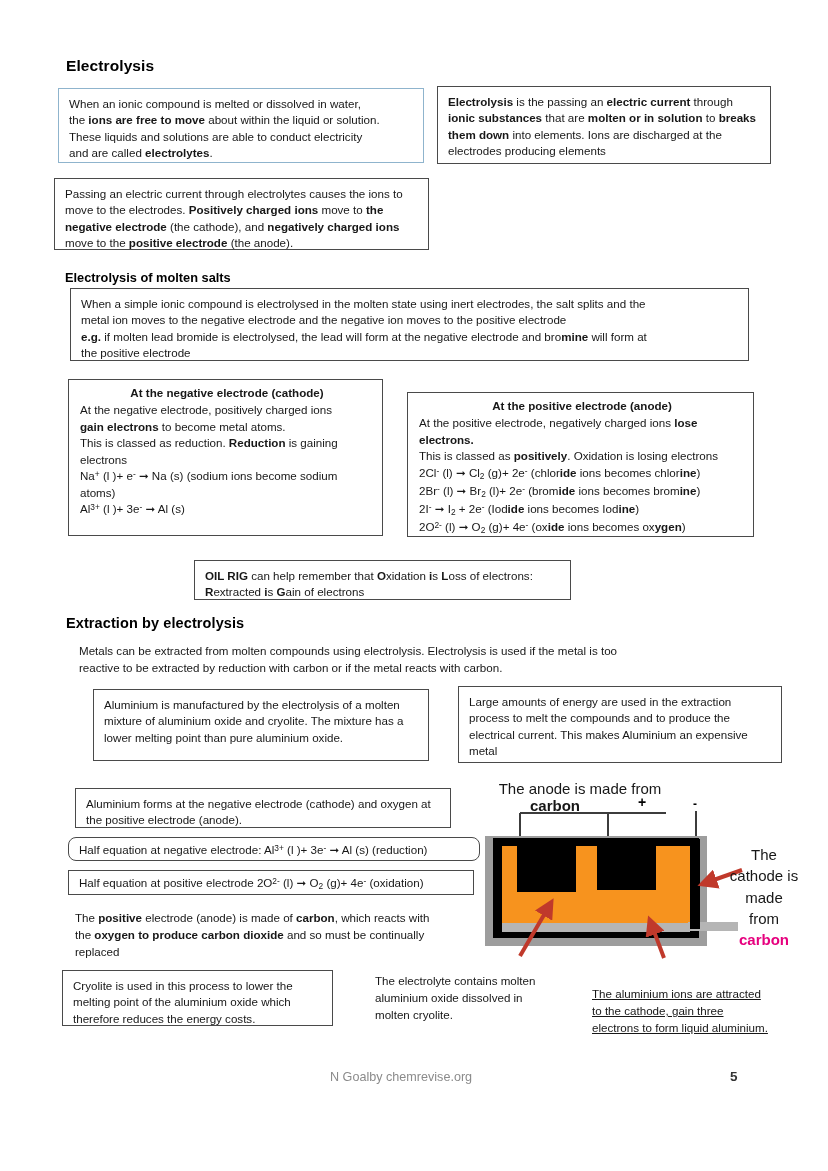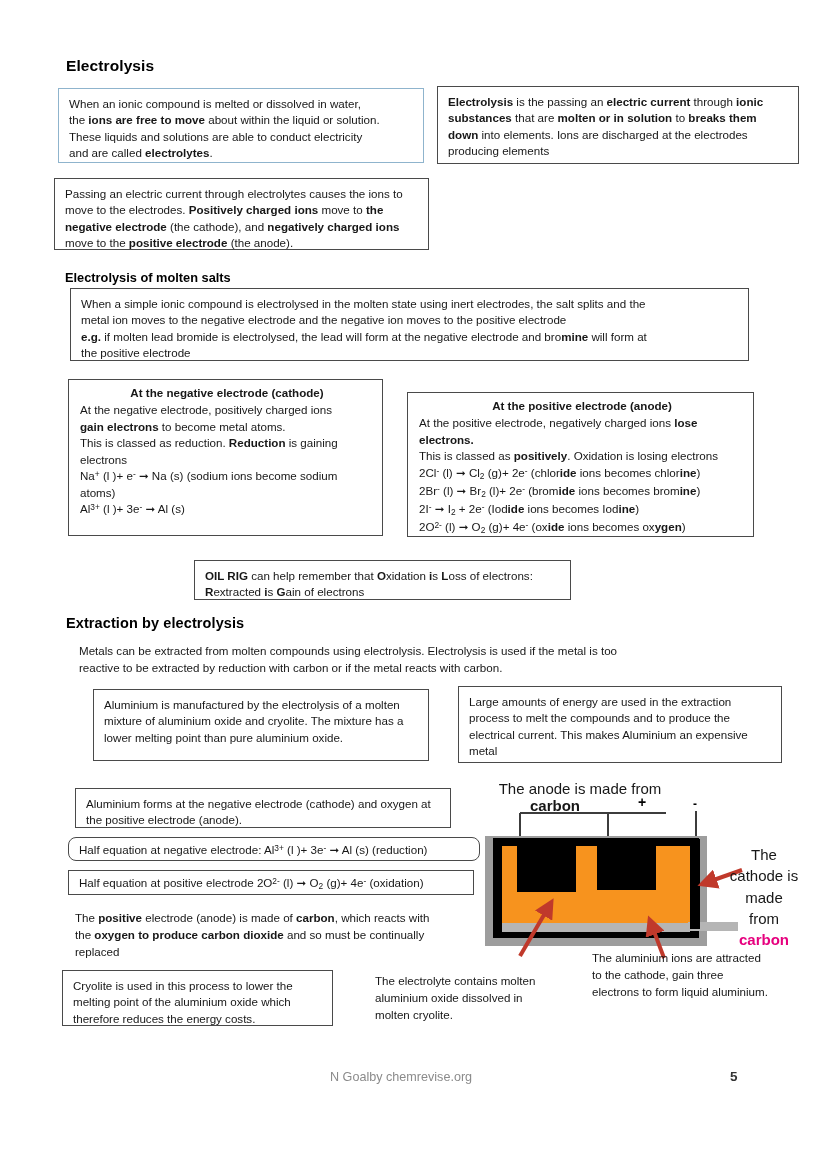--- a/index.html
+++ b/index.html
@@ -91,21 +91,21 @@
 
   <div class="abs h1" style="left:66px; top:57px;">Electrolysis</div>
 
   <div class="abs box blue pad" style="left:58px; top:88px; width:366px; height:75px;">
     <div><span>When an ionic compound is melted or dissolved in water,</span></div>
     <div><span>the </span><b>ions are free to move</b><span> about within the liquid or solution.</span></div>
     <div><span>These liquids and solutions are able to conduct electricity</span></div>
     <div><span>and are called </span><b>electrolytes</b><span>.</span></div>
   </div>
 
-  <div class="abs box pad" style="left:437px; top:86px; width:362px; height:78px;">
+  <div class="abs box pad" style="left:437px; top:86px; width:334px; height:78px;">
     <b>Electrolysis</b><span> is the passing an </span><b>electric current</b><span> through </span><b>ionic substances</b><span> that are </span><b>molten or in solution</b><span> to </span><b>breaks them down</b><span> into elements. Ions are discharged at the electrodes producing elements</span>
   </div>
 
   <div class="abs box pad" style="left:54px; top:178px; width:375px; height:72px;">
     <span>Passing an electric current through electrolytes causes the ions to move to the electrodes. </span><b>Positively charged ions</b><span> move to </span><b>the negative electrode</b><span> (the cathode), and </span><b>negatively charged ions</b><span> move to the </span><b>positive electrode</b><span> (the anode).</span>
   </div>
 
   <div class="abs h2" style="left:65px; top:270px;">Electrolysis of molten salts</div>
 
   <div class="abs box pad" style="left:70px; top:288px; width:679px; height:73px;">
@@ -226,18 +226,18 @@
       <div>The</div>
       <div>cathode is</div>
       <div>made</div>
       <div>from</div>
       <div class="lbl-carbon">carbon</div>
     </div>
   </div>
 
   <div class="abs plain" style="left:375px; top:973px; width:185px;">The electrolyte contains molten aluminium oxide dissolved in molten cryolite.</div>
 
-  <div class="abs plain" style="left:592px; top:950px; width:180px;">The aluminium ions are attracted to the cathode, gain three electrons to form liquid aluminium.</div>
+  <div class="abs plain" style="left:592px; top:986px; width:180px;text-decoration:underline;">The aluminium ions are attracted to the cathode, gain three electrons to form liquid aluminium.</div>
 
   <div class="abs footer-text" style="left:330px; top:1070px;">N Goalby chemrevise.org</div>
   <div class="abs footer-page" style="left:730px; top:1069px;">5</div>
 
 </div>
 
 </body></html>

